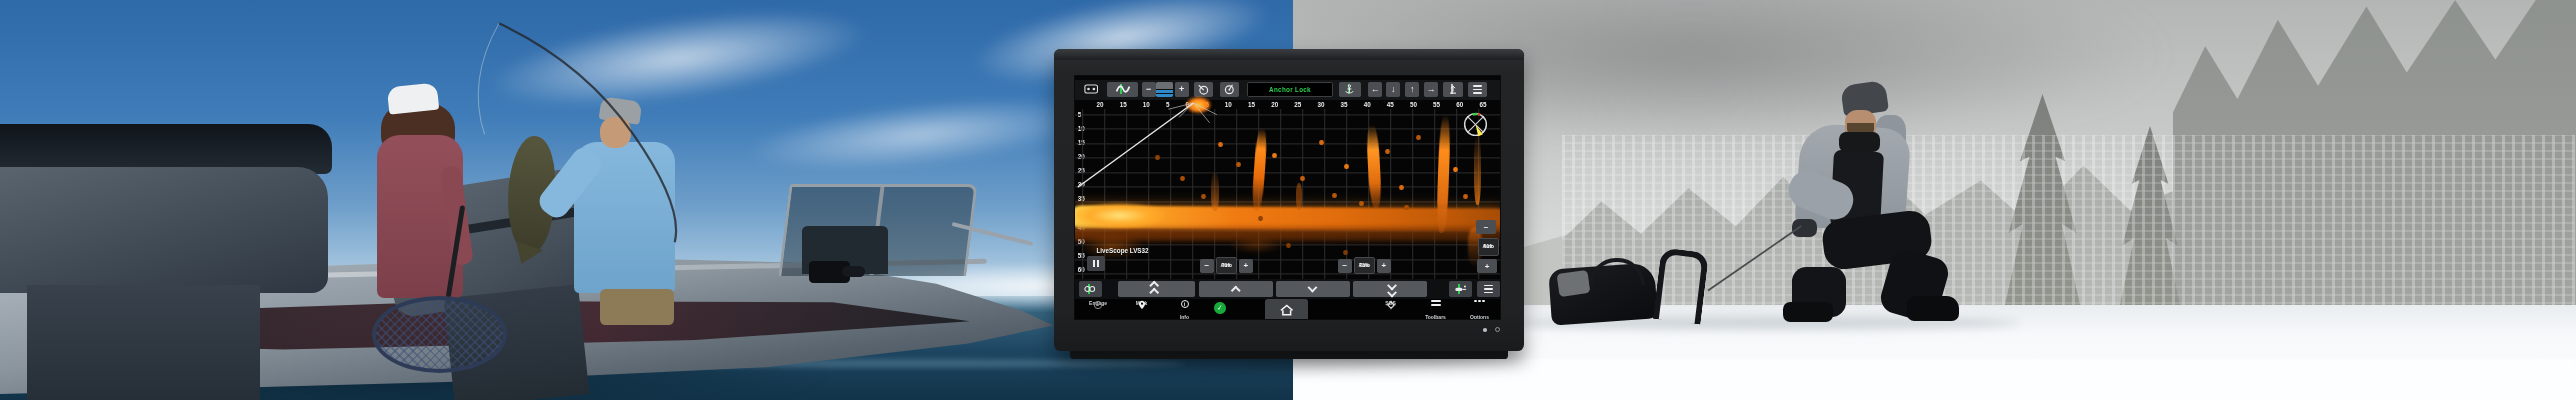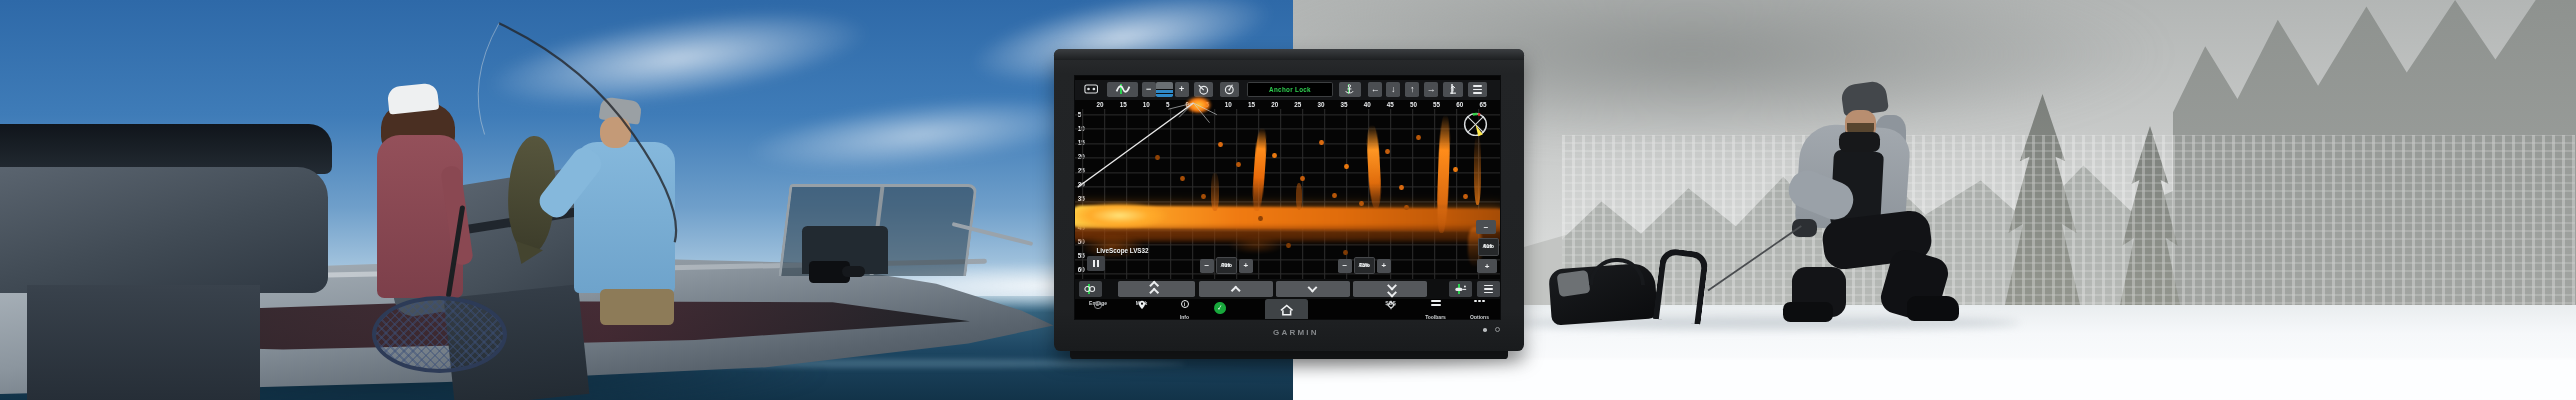--- a/index.html
+++ b/index.html
@@ -597,19 +597,18 @@
       <div class="bot-item" style="left:385px;">
         <span class="odots">
             <i></i>
             <i></i>
             <i></i>
           </span>
         <span class="lbl">Options</span>
       </div>
     </div>
 
-    <div class="garmin-logo"><span>GARMIN</span></div>
     <div class="led-dot"></div>
     <div class="led-ring"></div>
   </div>
 
 </div>
 
 
 </body></html>

